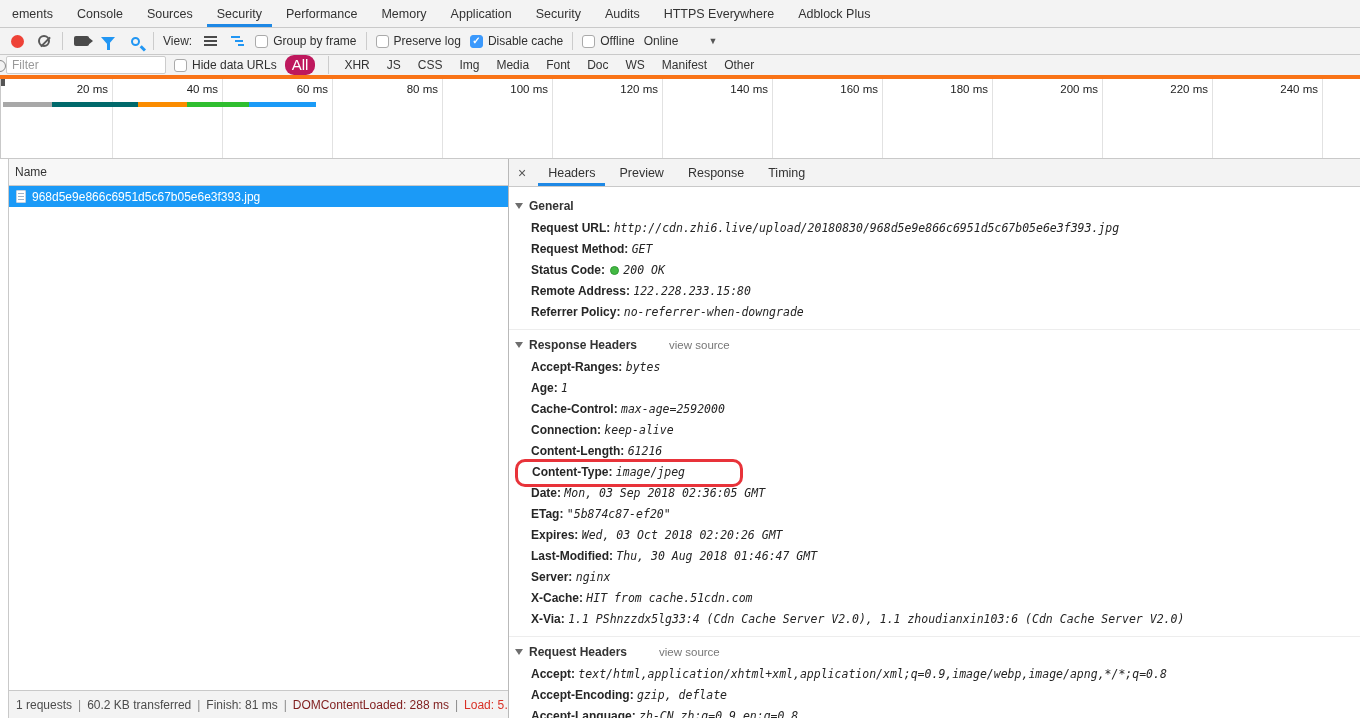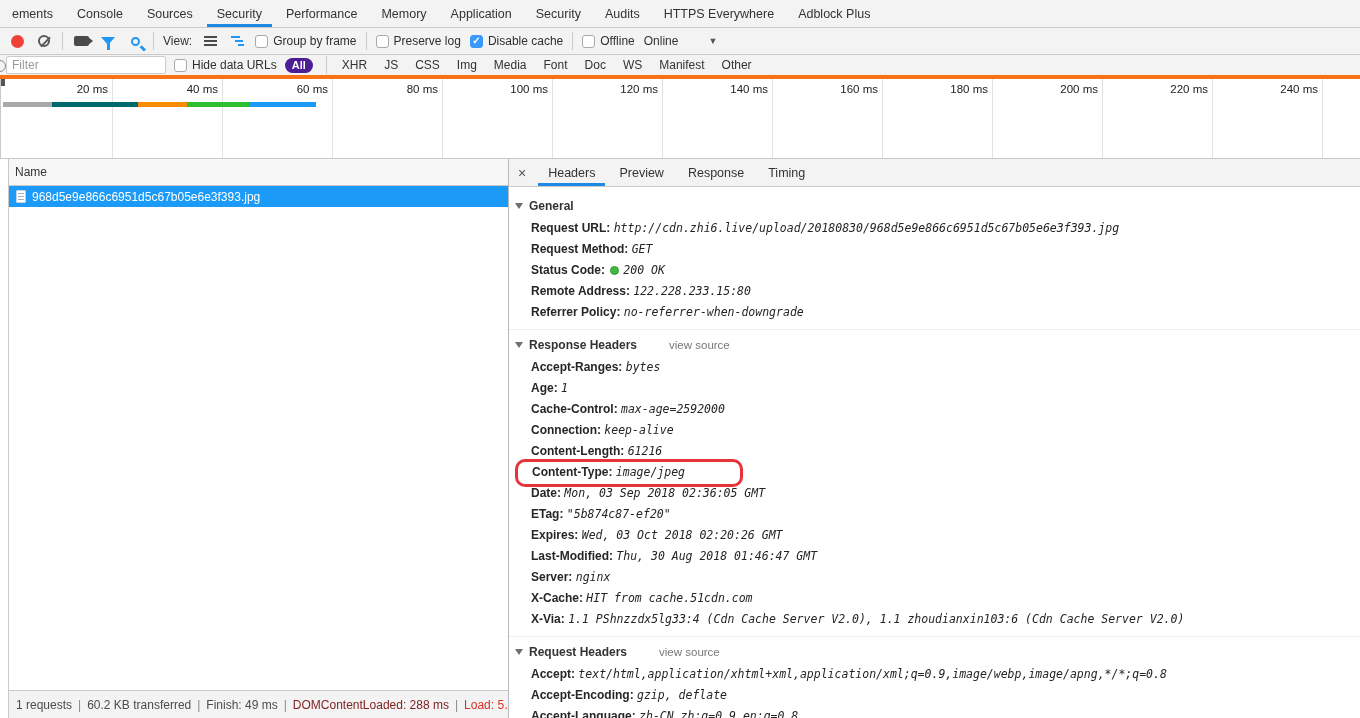--- a/index.html
+++ b/index.html
@@ -37,21 +37,21 @@
   .box { width:13px; height:13px; border:1px solid #aaa; border-radius:3px; background:#fff; display:flex; align-items:center; justify-content:center; }
   .box.checked { background:#3B99FC; border-color:#3B99FC; color:#fff; font-size:10px; font-weight:bold; line-height:1; }
   .dd-arrow { color:#555; font-size:9px; margin-left:4px; }
   .online-group { display:flex; align-items:center; gap:12px; }
 
   
   .filterbar { height:24px; background:#f3f3f3; border-bottom:4px solid #f97316; display:flex; align-items:center; padding:0 8px 0 6px; gap:8px; flex:0 0 auto; position:relative; }
   .edge-circ { position:absolute; left:-6px; top:5px; width:12px; height:12px; border:1.5px solid #888; border-radius:50%; background:#f3f3f3; }
   .filter-input { width:160px; height:18px; border:1px solid #ccc; border-radius:2px; font-size:12px; padding:0 5px; color:#333; font-family:"Liberation Sans",sans-serif; background:#fff; }
   .filter-input::placeholder { color:#999; }
-  .pill { background:#4c1d95; color:#fff; border-radius:9px; padding:1px 7px 2px; font-size:11px;font-weight:bold; }
+  .pill { background:#be185d; color:#fff; border-radius:9px; padding:1px 7px 2px; font-size:15px; }
   .ftype { color:#333; font-size:12px; padding:0 2px; }
   .ftypes { display:flex; align-items:center; gap:13px; }
 
   
   .overview { position:relative; height:80px; border-bottom:1px solid #c9c9c9; margin-left:0; border-left:1px solid #c9c9c9; background:#fff; flex:0 0 auto; overflow:hidden; }
   .ticks { display:flex; height:100%; }
   .tick { flex:0 0 110px; border-right:1px solid #e2e2e2; text-align:right; padding:4px 4px 0 0; color:#222; font-size:11.5px; }
   .tick:first-child { flex-basis:112px; }
   .ov-nub { position:absolute; left:0; top:0; width:4px; height:7px; background:#555; }
   .ov-bar { position:absolute; left:2px; top:23px; height:5px; display:flex; }
@@ -226,21 +226,21 @@
           <div class="req-row selected">
             <span class="doc-ic"></span>
             <span>968d5e9e866c6951d5c67b05e6e3f393.jpg</span>
           </div>
         </div>
       <div class="summary" id="summary-bar">
           <span style="color: rgb(76, 76, 76);">1 requests</span>
           <span class="sum-sep">|</span>
           <span style="color: rgb(76, 76, 76);">60.2 KB transferred</span>
           <span class="sum-sep">|</span>
-          <span style="color: rgb(76, 76, 76);">Finish: 49 ms</span>
+          <span style="color: rgb(76, 76, 76);">Finish: 81 ms</span>
           <span class="sum-sep">|</span>
           <span style="color: #7f1d1d;">DOMContentLoaded: 288 ms</span>
           <span class="sum-sep">|</span>
           <span style="color: rgb(217, 48, 37);">Load: 5…</span>
         </div>
     </div>
 
     <div class="right-col">
       <div class="det-tabstrip">
         <span class="det-close">×</span>

